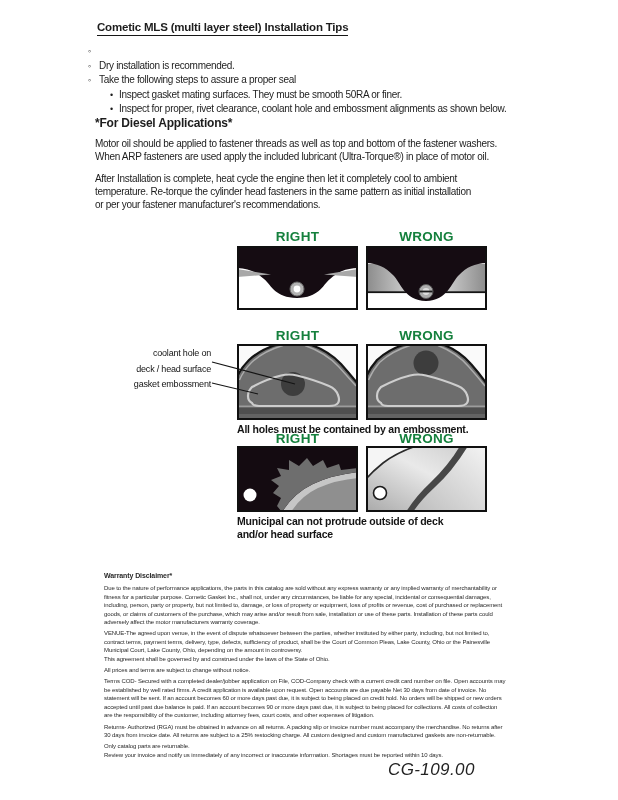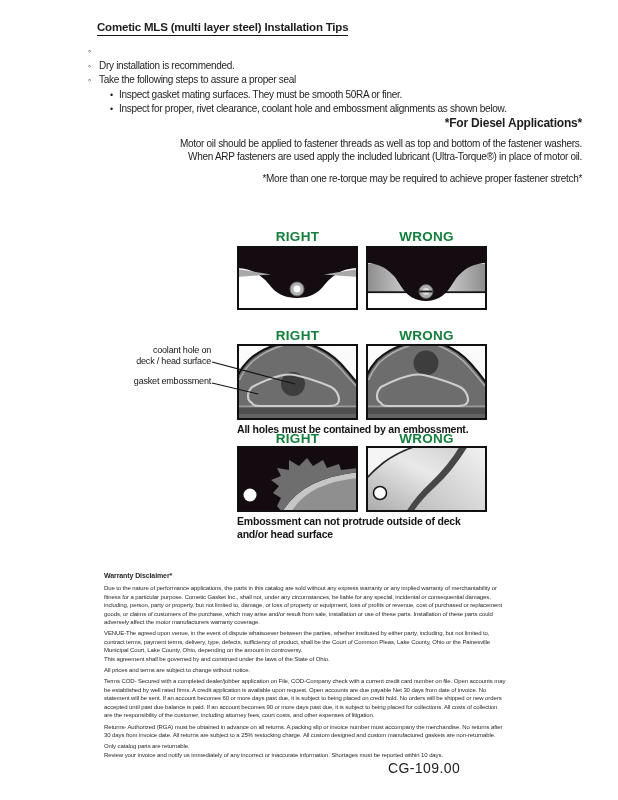--- a/index.html
+++ b/index.html
@@ -10,36 +10,36 @@
 
   .title{left:97px;top:21px;font-size:11.5px;font-weight:bold;letter-spacing:-0.2px;
          border-bottom:1.5px solid #161616;padding-bottom:1.5px;display:inline-block;}
 
   .tips{left:88px;top:44px;width:500px;font-size:10px;letter-spacing:-0.3px;line-height:14.6px;}
   .tiprow{display:flex;align-items:flex-start;}
   .dot{width:11px;flex:0 0 11px;font-size:9px;line-height:14.6px;}
   .sub{padding-left:22px;}
   .sub .dot{width:9px;flex:0 0 9px;}
 
-  .diesel{left:82px;top:117px;width:500px;font-size:10px;letter-spacing:-0.3px;line-height:13px;text-align:right;}
+  .diesel{left:95px;top:117px;width:500px;font-size:10px;letter-spacing:-0.3px;line-height:13px;}
   .diesel h2{margin:0 0 7px 0;font-size:12px;font-weight:bold;letter-spacing:-0.2px;}
   .diesel p{margin:0 0 9px 0;}
 
   .rw{font-size:13.5px;font-weight:bold;letter-spacing:0.3px;width:121px;text-align:center;color:#15803d;}
   .dbox{background:#fff;}
   .cap{font-size:10.5px;font-weight:bold;letter-spacing:-0.2px;line-height:13px;color:#141414;}
 
-  .sidelabel{font-size:9px;letter-spacing:-0.2px;line-height:11px;text-align:right;color:#141414;}
+  .sidelabel{font-size:9px;letter-spacing:-0.2px;line-height:16px;text-align:right;color:#141414;}
   .leader{pointer-events:none;z-index:5;}
 
   .warranty{left:104px;top:572px;width:420px;font-size:6px;letter-spacing:-0.1px;line-height:8.4px;color:#2a2a2a;}
   .warranty h3{margin:0 0 4px 0;font-size:7px;font-weight:bold;}
   .warranty p{margin:0 0 3px 0;}
 
-  .code{font-size:14px;letter-spacing:0.4px;color:#222;}
+  .code{font-size:17px;letter-spacing:0.4px;color:#222;font-style:italic;}
 </style>
 </head>
 <body>
 
 <div class="page">
 
   <div class="abs title">Cometic MLS (multi layer steel) Installation Tips</div>
 
   <div class="abs tips">
     <div class="tiprow">
@@ -60,21 +60,23 @@
     <div class="tiprow sub">
       <span class="dot">•</span>
       <span>Inspect for proper, rivet clearance, coolant hole and embossment alignments as shown below.</span>
     </div>
   </div>
 
   <div class="abs diesel">
     <h2>*For Diesel Applications*</h2>
     <p class="pre">Motor oil should be applied to fastener threads as well as top and bottom of the fastener washers.
 When ARP fasteners are used apply the included lubricant (Ultra-Torque®) in place of motor oil.</p>
-    <p class="pre">*More than one re-torque may be required to achieve proper fastener stretch*</p>
+    <p class="pre">After Installation is complete, heat cycle the engine then let it completely cool to ambient
+temperature. Re-torque the cylinder head fasteners in the same pattern as initial installation
+or per your fastener manufacturer's recommendations.</p>
   </div>
 
   <div class="abs rw" style="left:237px;top:229px;">RIGHT</div>
   <div class="abs rw" style="left:366px;top:229px;">WRONG</div>
 
   <svg class="abs dbox" style="left:237px;top:246px;" width="121" height="64" viewBox="0 0 121 64">
     <rect width="121" height="64" fill="#ffffff"></rect>
     <path d="M0,0 L121,0 L121,22 C108,22.5 101,26 93,33 C85,40 82,51.5 60,52 C38,51.5 35,40 27,33 C19,26 12,22.5 0,22 Z" fill="#150c12"></path>
     <polygon points="0,23 34,28.5 0,31" fill="#a8a8a8"></polygon>
     <polygon points="121,23 87,28.5 121,31" fill="#a8a8a8"></polygon>
@@ -174,21 +176,21 @@
     </defs>
     <rect width="121" height="66" fill="url(#band3)"></rect>
     <path d="M0,0 L50,0 Q30,7 17,17 Q7,25 0,33 Z" fill="#f5f5f5"></path>
     <path d="M50,0 Q30,7 17,17 Q7,25 0,33" fill="none" stroke="#2a2a2a" stroke-width="1.6"></path>
     <path d="M102,0 L121,0 L121,66 L47,66 Q55,54 68,42 Q86,26 102,0 Z" fill="url(#band4)"></path>
     <path d="M94,0 L102,0 Q86,26 68,42 Q55,54 47,66 L40,66 Q50,50 64,37 Q82,20 94,0 Z" fill="#474747"></path>
     <circle cx="14" cy="47" r="6.5" fill="#ffffff" stroke="#1a1a1a" stroke-width="1.6"></circle>
     <rect x="1" y="1" width="119" height="64" fill="none" stroke="#101010" stroke-width="2"></rect>
   </svg>
 
-  <div class="abs cap pre" style="left:237px;top:515px;">Embossment can not protrude outside of deck
+  <div class="abs cap pre" style="left:237px;top:515px;">Municipal can not protrude outside of deck
 and/or head surface</div>
 
   <div class="abs warranty">
     <h3>Warranty Disclaimer*</h3>
     <p class="pre">Due to the nature of performance applications, the parts in this catalog are sold without any express warranty or any implied warranty of merchantability or
 fitness for a particular purpose.  Cometic Gasket Inc., shall not, under any circumstances, be liable for any special, incidental or consequential damages,
 including, person, party or property, but not limited to, damage, or loss of property or equipment, loss of profits or revenue, cost of purchased or replacement
 goods, or claims of customers of the purchase, which may arise and/or result from sale, installation or use of these parts.  Installation of these parts could
 adversely affect the motor manufacturers warranty coverage.</p>
     <p class="pre">VENUE-The agreed upon venue, in the event of dispute whatsoever between the parties, whether instituted by either party, including, but not limited to,

